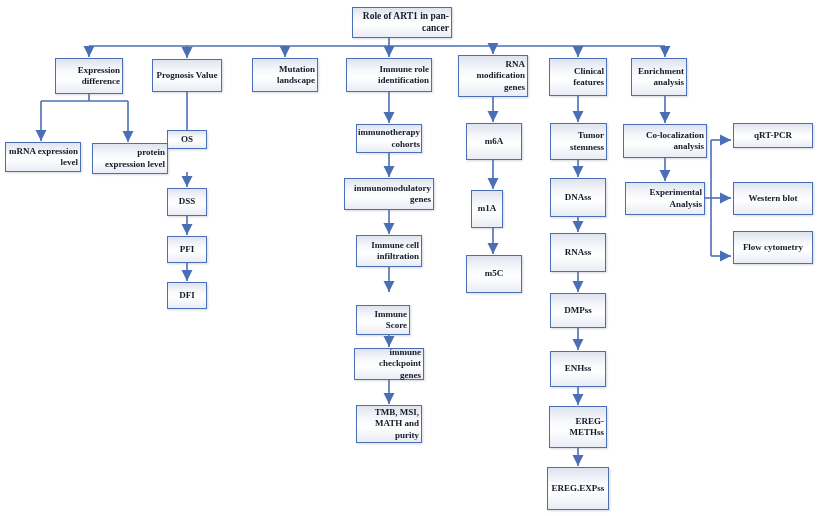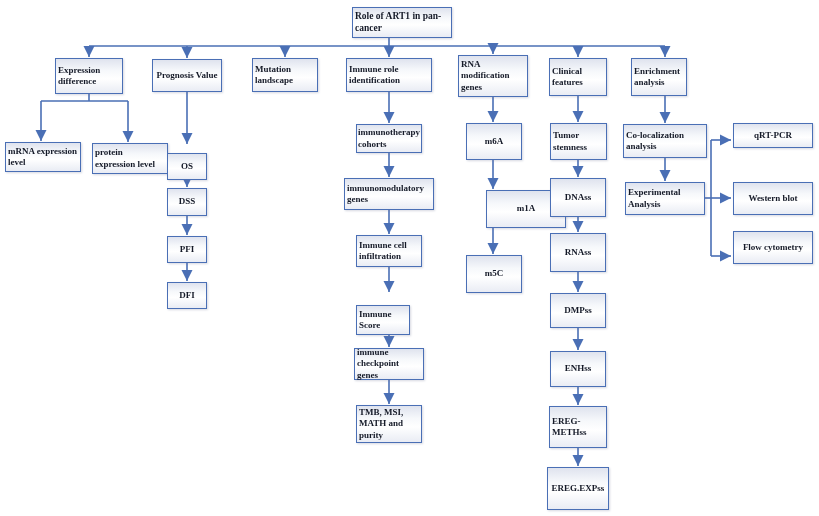--- a/index.html
+++ b/index.html
@@ -5,21 +5,21 @@
   html,body{margin:0;padding:0;background:#ffffff;}
   .stage{
     position:relative;width:819px;height:516px;background:#ffffff;overflow:hidden;
     font-family:"Liberation Serif", serif;
   }
   .layer{position:absolute;left:0;top:0;width:819px;height:516px;}
   .node{
     position:absolute;box-sizing:border-box;
     border:1.6px solid #4a6fb5;
     background:linear-gradient(180deg,#dfe3ee 0%,#f6f8fb 34%,#ffffff 58%,#e9ecf4 100%);
-    display:flex;align-items:center;justify-content:center;text-align:left;
+    display:flex;align-items:center;justify-content:center;text-align:right;
     font-weight:700;color:#151a28;font-size:9px;line-height:1.25;
     padding:1px 2px;box-shadow:1px 1px 2px rgba(110,120,150,0.28);
   }
   .node.root{font-size:9.5px;}
   svg path{stroke:#4a6fb5;stroke-width:1.6;fill:none;}
 </style>
 </head>
 <body>
 
 <div class="stage">
@@ -87,34 +87,34 @@
   <div class="node" style="left:152px;top:59px;width:70px;height:33px">Prognosis Value</div>
   <div class="node" style="left:252px;top:58px;width:66px;height:34px">Mutation landscape</div>
   <div class="node" style="left:346px;top:58px;width:86px;height:34px">Immune role identification</div>
   <div class="node" style="left:458px;top:55px;width:70px;height:42px">RNA modification genes</div>
   <div class="node" style="left:549px;top:58px;width:58px;height:38px">Clinical features</div>
   <div class="node" style="left:631px;top:58px;width:56px;height:38px">Enrichment analysis</div>
 
   <div class="node" style="left:5px;top:142px;width:76px;height:30px">mRNA expression level</div>
   <div class="node" style="left:92px;top:143px;width:76px;height:31px">protein expression level</div>
 
-  <div class="node" style="left:167px;top:153px;width:40px;height:27px">OS</div>
+  <div class="node" style="left:167px;top:130px;width:40px;height:19px">OS</div>
   <div class="node" style="left:167px;top:188px;width:40px;height:28px">DSS</div>
   <div class="node" style="left:167px;top:236px;width:40px;height:27px">PFI</div>
   <div class="node" style="left:167px;top:282px;width:40px;height:27px">DFI</div>
 
   <div class="node" style="left:356px;top:124px;width:66px;height:29px">immunotherapy cohorts</div>
   <div class="node" style="left:344px;top:178px;width:90px;height:32px">immunomodulatory genes</div>
   <div class="node" style="left:356px;top:235px;width:66px;height:32px">Immune cell infiltration</div>
   <div class="node" style="left:356px;top:305px;width:54px;height:30px">Immune Score</div>
   <div class="node" style="left:354px;top:348px;width:70px;height:32px">immune checkpoint genes</div>
   <div class="node" style="left:356px;top:405px;width:66px;height:38px">TMB, MSI, MATH and purity</div>
 
   <div class="node" style="left:466px;top:123px;width:56px;height:37px">m6A</div>
-  <div class="node" style="left:486px;top:190px;width:80px;height:38px">m1A</div>
+  <div class="node" style="left:471px;top:190px;width:32px;height:38px">m1A</div>
   <div class="node" style="left:466px;top:255px;width:56px;height:38px">m5C</div>
 
   <div class="node" style="left:550px;top:123px;width:57px;height:37px">Tumor stemness</div>
   <div class="node" style="left:550px;top:178px;width:56px;height:39px">DNAss</div>
   <div class="node" style="left:550px;top:233px;width:56px;height:39px">RNAss</div>
   <div class="node" style="left:550px;top:293px;width:56px;height:35px">DMPss</div>
   <div class="node" style="left:550px;top:351px;width:56px;height:36px">ENHss</div>
   <div class="node" style="left:549px;top:406px;width:58px;height:42px">EREG-METHss</div>
   <div class="node" style="left:547px;top:467px;width:62px;height:43px">EREG.EXPss</div>
 

